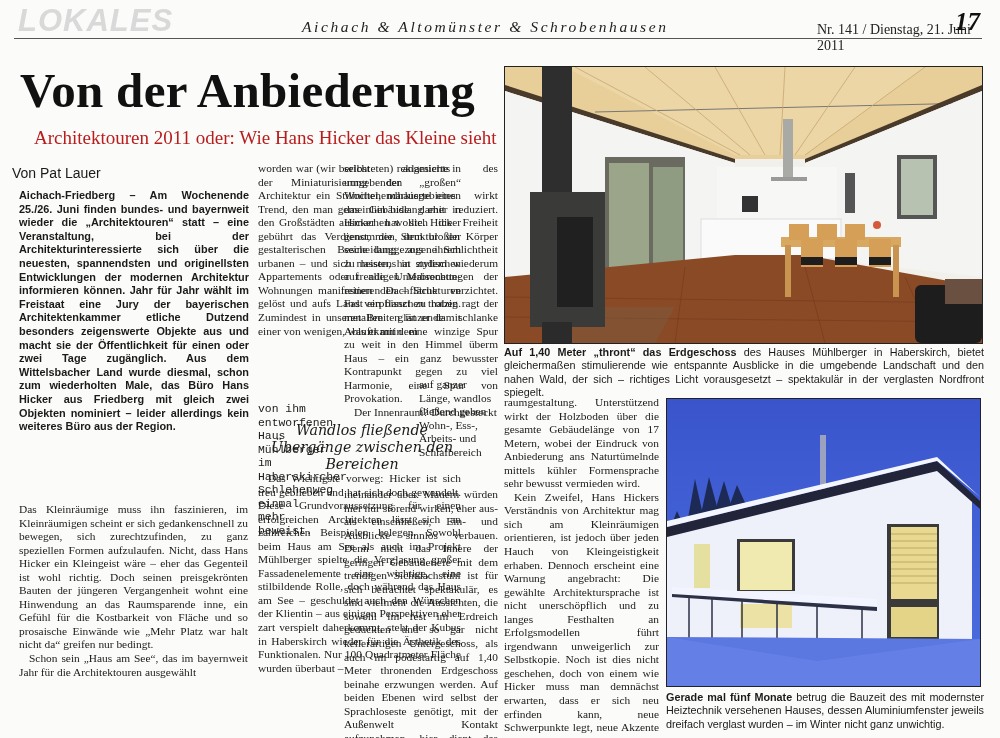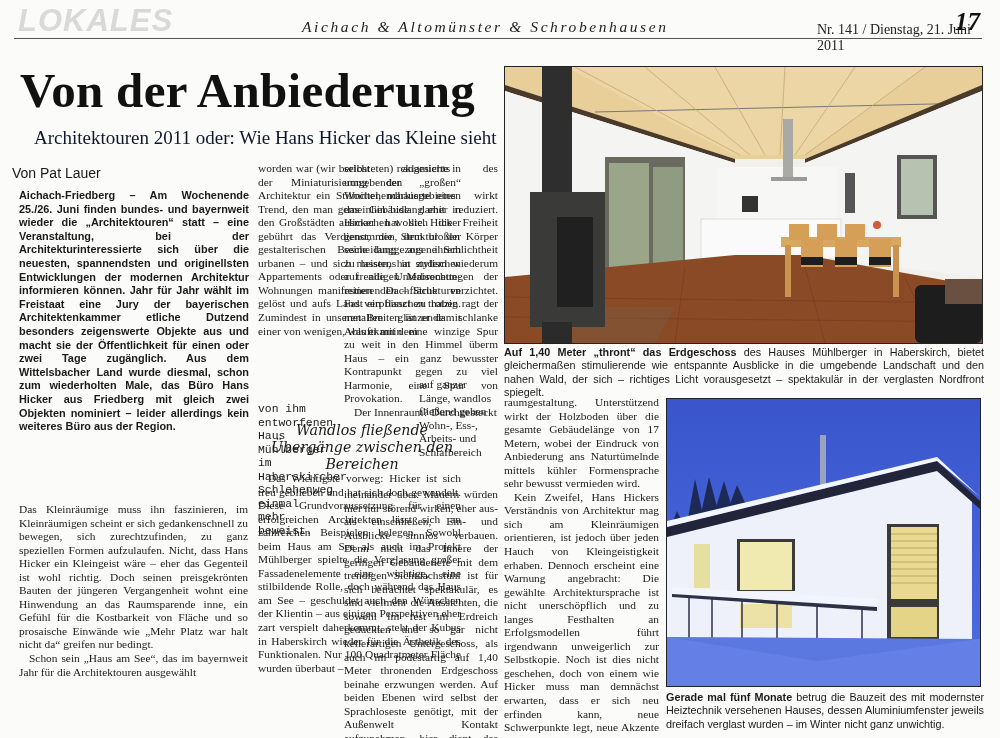--- a/index.html
+++ b/index.html
@@ -4,21 +4,21 @@
 <style>
   html, body { margin:0; padding:0; }
   body { width:1000px; height:738px; background:#fbfbf9; position:relative; overflow:hidden; font-family:"DejaVu Serif", serif; color:#1a1a1a; }
   .abs { position:absolute; }
   #section-label { left:18px; top:3px; font-family:"Liberation Sans", sans-serif; font-weight:bold; font-style:italic; font-size:31px; color:#d9d9d9; letter-spacing:1px; }
   #region-line { left:302px; top:18px; font-family:Liberation Serif, serif; font-style:italic; font-size:15.5px; letter-spacing:2.6px; color:#222; }
   #issue-info { left:803px; top:22px; font-family:"Liberation Serif", serif; font-size:14px; color:#222;margin-left:14px; }
   #page-number { left:955px; top:8px; font-family:"Liberation Serif", serif; font-weight:bold; font-size:25px; color:#111;font-style:italic; }
   #header-rule { left:14px; top:38px; width:968px; height:1px; background:#555; }
   #headline { left:20px; top:62px; font-family:"Liberation Serif", serif; font-weight:bold; font-size:49px; color:#111; letter-spacing:0.3px; }
-  #subheadline { left:34px; top:127px; font-family:"Liberation Serif", serif; font-size:19px; color:#0f172a; }
+  #subheadline { left:34px; top:127px; font-family:"Liberation Serif", serif; font-size:19px; color:#b91c1c; }
   .col { font-family:"Liberation Serif", serif; font-size:11.4px; line-height:13.55px; text-align:justify; hyphens:manual; }
   .col p { margin:0; }
   .col p.ind { text-indent:10px; }
   #byline { left:12px; top:165px; font-family:"Liberation Sans", sans-serif; font-size:14px; }
   #lead { left:19px; top:189px; width:230px; font-family:"Liberation Sans", sans-serif; font-weight:bold; font-size:10.9px; line-height:13.6px; text-align:justify; }
   #col1 { left:19px; top:503px; width:229px; }
   #col2 { left:258px; top:162px; width:203px; }
   #col2-narrow { left:258px; top:403px; width:70px; text-align:left;font-family:Liberation Mono, monospace; }
   #col2-b { left:258px; top:472px; width:203px; }
   #pullquote { left:262px; top:422px; width:200px; font-family:"DejaVu Serif", serif; font-style:italic; font-size:14.2px; line-height:17px; text-align:center; color:#1a1a1a; }

